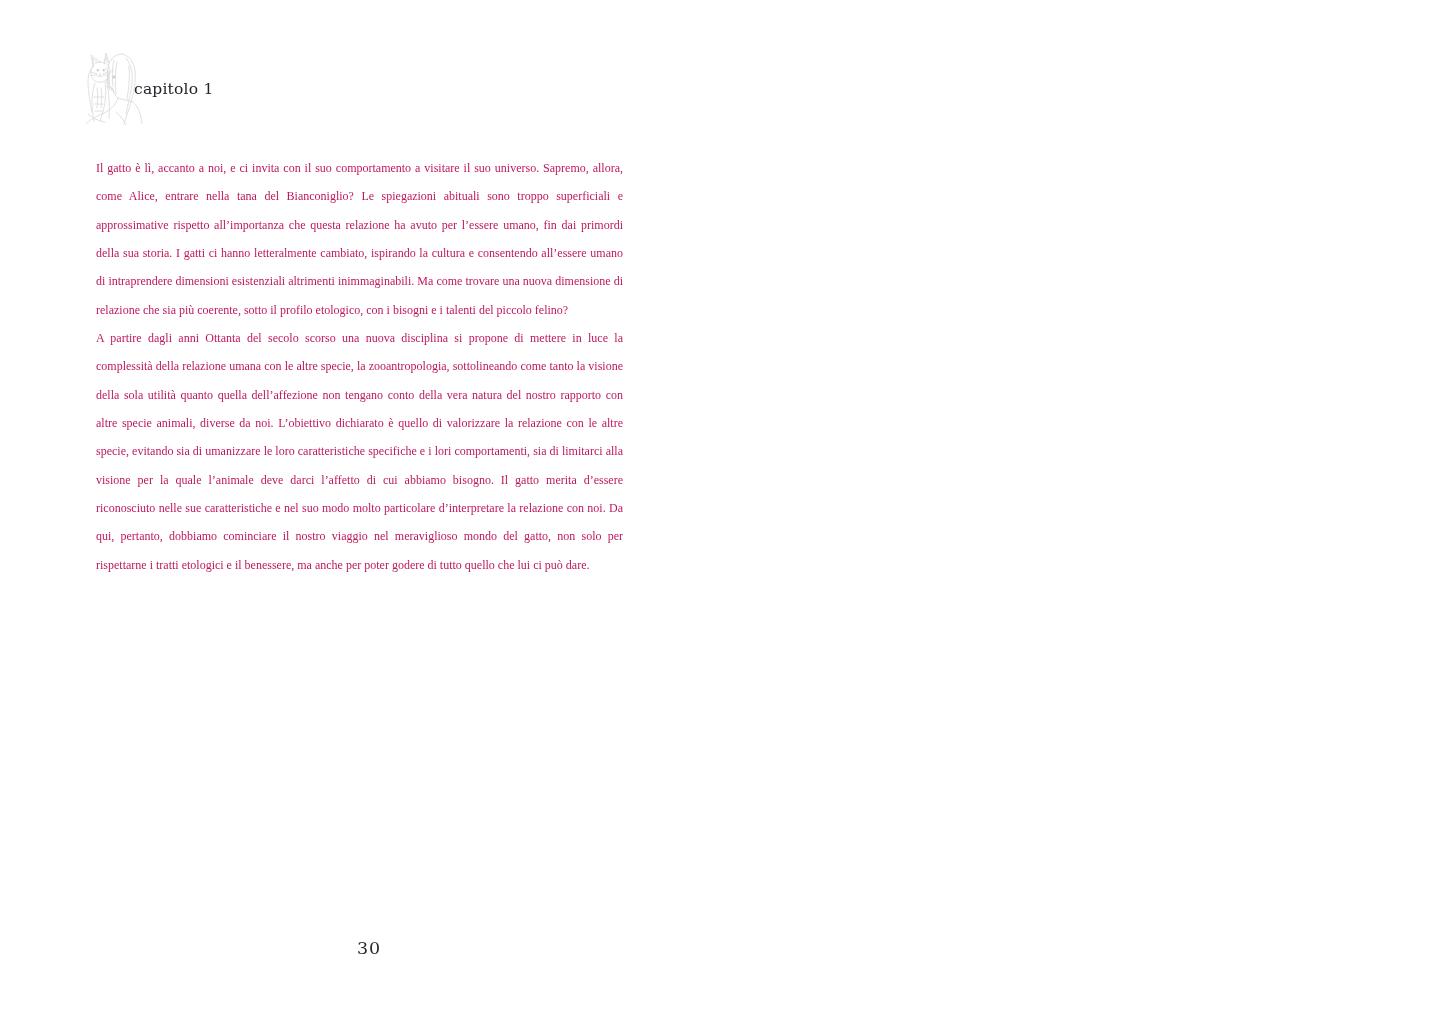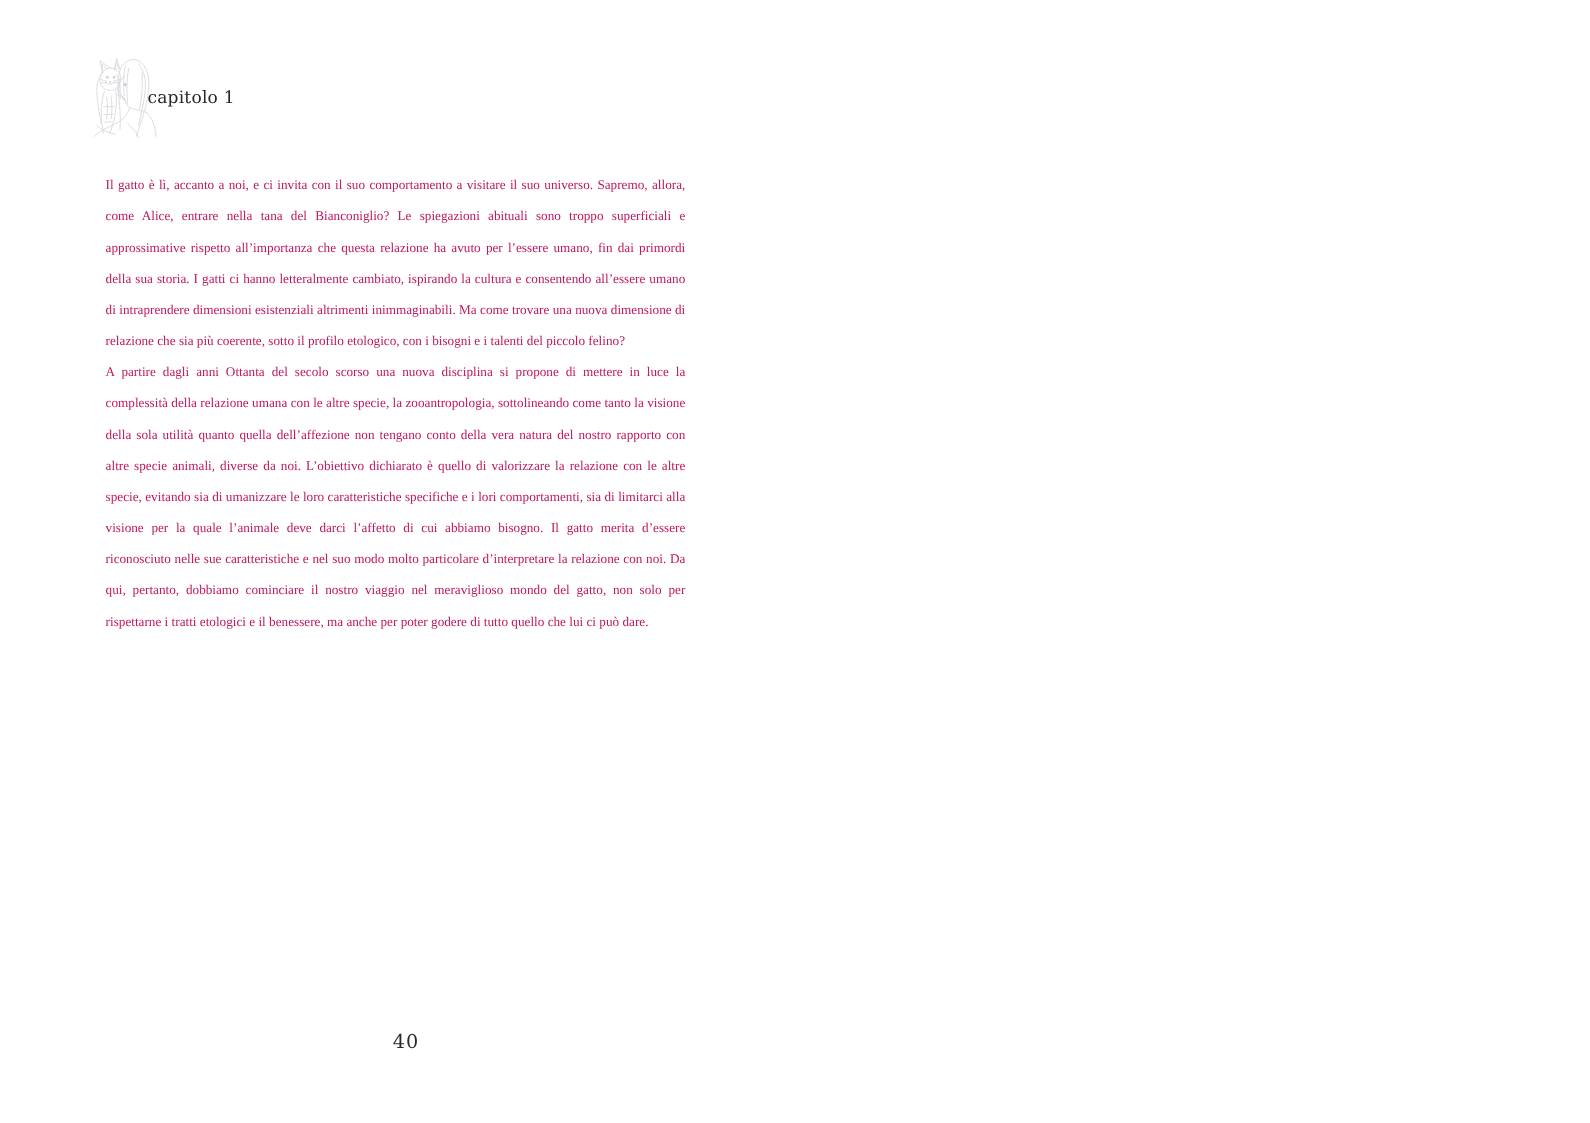--- a/index.html
+++ b/index.html
@@ -151,21 +151,21 @@
         </g>
       </svg>
       <div class="running-head-label">capitolo 1</div>
     </div>
 
     <div class="column" id="left-column">
       <p>Il gatto è lì, accanto a noi, e ci invita con il suo comportamento a visitare il suo universo. Sapremo, allora, come Alice, entrare nella tana del Bianconiglio? Le spiegazioni abituali sono troppo superficiali e approssimative rispetto all’importanza che questa relazione ha avuto per l’essere umano, fin dai primordi della sua storia. I gatti ci hanno letteralmente cambiato, ispirando la cultura e consentendo all’essere umano di intraprendere dimensioni esistenziali altrimenti inimmaginabili. Ma come trovare una nuova dimensione di relazione che sia più coerente, sotto il profilo etologico, con i bisogni e i talenti del piccolo felino?</p>
       <p>A partire dagli anni Ottanta del secolo scorso una nuova disciplina si propone di mettere in luce la complessità della relazione umana con le altre specie, la zooantropologia, sottolineando come tanto la visione della sola utilità quanto quella dell’affezione non tengano conto della vera natura del nostro rapporto con altre specie animali, diverse da noi. L’obiettivo dichiarato è quello di valorizzare la relazione con le altre specie, evitando sia di umanizzare le loro caratteristiche specifiche e i lori comportamenti, sia di limitarci alla visione per la quale l’animale deve darci l’affetto di cui abbiamo bisogno. Il gatto merita d’essere riconosciuto nelle sue caratteristiche e nel suo modo molto particolare d’interpretare la relazione con noi. Da qui, pertanto, dobbiamo cominciare il nostro viaggio nel meraviglioso mondo del gatto, non solo per rispettarne i tratti etologici e il benessere, ma anche per poter godere di tutto quello che lui ci può dare.</p>
     </div>
 
-    <div class="folio" id="folio-left">40</div>
+    <div class="folio" id="folio-left">30</div>
   </div>
 
   <div class="page">
 
     
 
     
 
     
 

